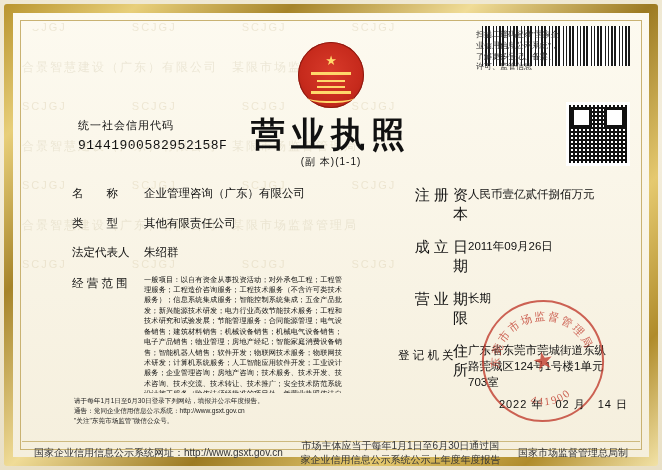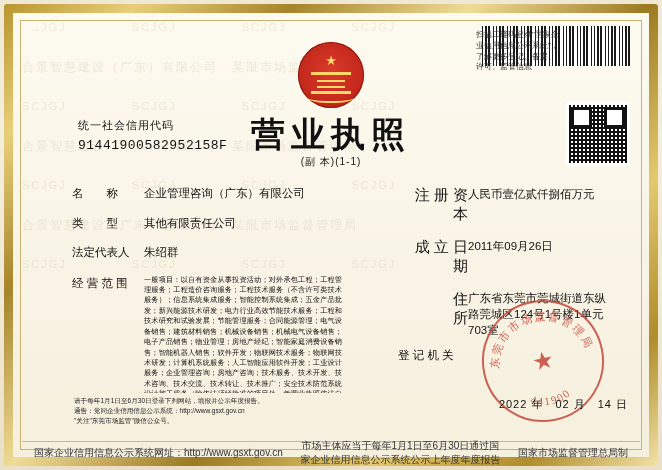--- a/index.html
+++ b/index.html
@@ -218,20 +218,24 @@
   <div class="rfields">
     <div class="rrow">
       <div class="rlbl">注 册 资 本</div>
       <div class="rval">人民币壹亿贰仟捌佰万元</div>
     </div>
     <div class="rrow">
       <div class="rlbl">成 立 日 期</div>
       <div class="rval">2011年09月26日</div>
     </div>
     <div class="rrow">
+      <div class="rlbl">营 业 期 限</div>
+      <div class="rval">长期</div>
+    </div>
+    <div class="rrow">
       <div class="rlbl">住　　　所</div>
       <div class="rval">广东省东莞市莞城街道东纵路莞城区124号1号楼1单元703室</div>
     </div>
   </div>
 
   <div class="reg-auth">登 记 机 关</div>
 
   <div class="seal">
     <svg class="arc-top" viewBox="0 0 118 118">
       <path id="arcTop" d="M 14,63 A 45,45 0 0 1 104,63" fill="none"></path>

